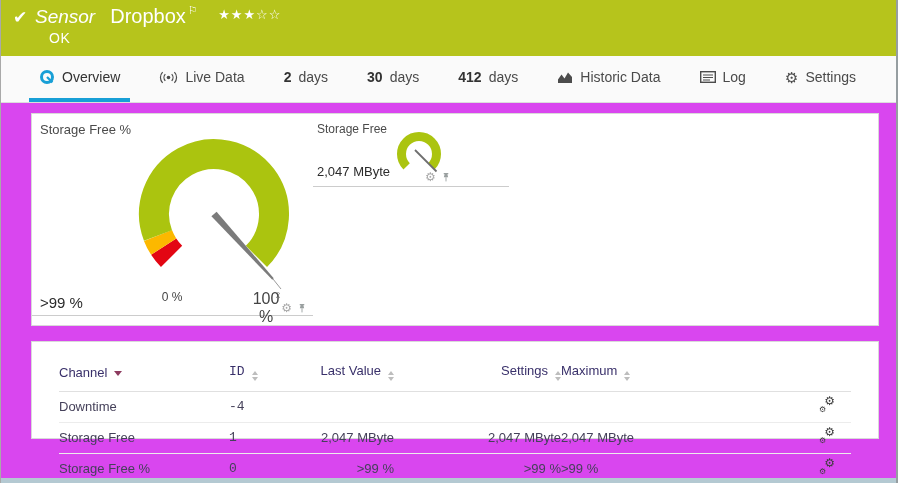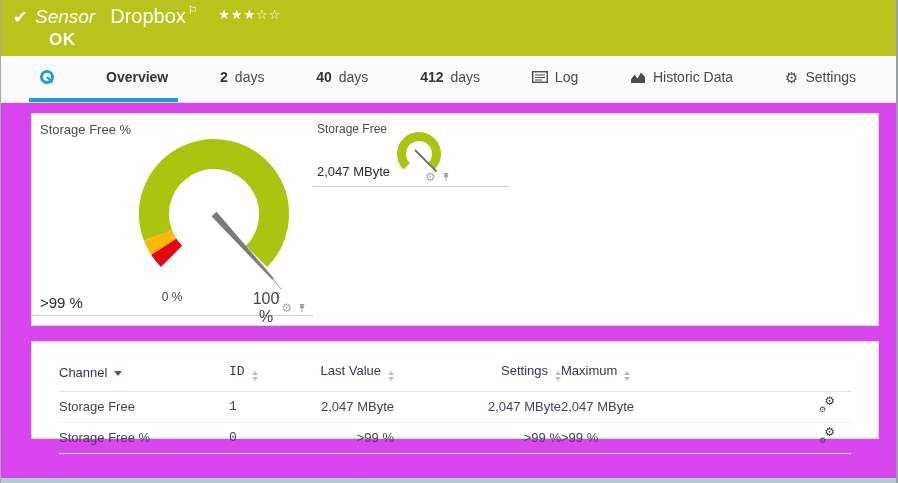--- a/index.html
+++ b/index.html
@@ -20,33 +20,33 @@
     background:#eeeeee;overflow:hidden;
   }
   
   .header{position:relative;height:56px;background:var(--status-ok-green);color:#fff;}
   .check{position:absolute;left:12px;top:7px;font-size:17px;font-weight:bold;}
   .title-line{position:absolute;left:34px;top:4px;white-space:nowrap;}
   .type{font-style:italic;font-size:19px;margin-right:15px;}
   .name{font-size:20px;}
   .flag{font-size:11px;vertical-align:9px;margin-left:2px;cursor:pointer;}
   .stars{margin-left:16px;font-size:13px;letter-spacing:1px;vertical-align:4px;cursor:pointer;}
-  .status{position:absolute;left:48px;top:30px;font-size:17px;font-weight:bold;letter-spacing:.5px;}
+  .status{position:absolute;left:48px;top:30px;font-size:14px;font-weight:normal;letter-spacing:.5px;}
   
   .tabbar{
     height:47px;background:#fafafa;border-bottom:1px solid #dddddd;
     display:flex;justify-content:space-between;align-items:stretch;
     padding:0 30px 0 28px;
   }
   .tab{
     display:flex;align-items:center;gap:7px;font-size:14px;color:#4a4a4a;
     cursor:pointer;border-bottom:4px solid transparent;padding:0 10px;white-space:nowrap;
   }
   .tab.active{border-bottom-color:var(--accent-blue);}
-  .tab.active .tlabel{color:#333;font-weight:bold;margin-left:44px;}
+  .tab.active .tlabel{color:#333;font-weight:normal;}
   .tnum{font-weight:bold;color:#333;}
   .ticon{display:flex;align-items:center;}
   .ticon svg{display:block;}
   .gear-glyph{font-size:15px;color:#4c4c4c;line-height:1;}
   
   .content{position:absolute;top:103px;left:0;right:0;bottom:5px;background:#d946ef;}
   .panel{background:#fff;border:1px solid #d9d9d9;margin-left:30px;width:848px;}
   .gauges-panel{position:relative;margin-top:10px;height:213px;}
   .tile{position:absolute;border-bottom:1px solid #cccccc;}
   .tile-primary{left:0;top:0;width:281px;height:202px;}
@@ -105,49 +105,61 @@
     <div class="tab active">
       <span class="ticon">
         <svg width="16" height="16" viewBox="0 0 16 16">
             <circle cx="8" cy="8" r="5.5" fill="none" stroke="#189fd6" stroke-width="3"></circle>
             <line x1="8" y1="8" x2="13.4" y2="13.4" stroke="#189fd6" stroke-width="2.2"></line>
           </svg>
       </span>
       <span class="tlabel">Overview</span>
     </div>
     <div class="tab">
+      <span class="ticon">
+        <svg width="19" height="13" viewBox="0 0 19 13">
+            <circle cx="9.5" cy="6.5" r="1.8" fill="#4a4a4a"></circle>
+            <path d="M6.3 3.2 A4.8 4.8 0 0 0 6.3 9.8" fill="none" stroke="#4a4a4a" stroke-width="1.2"></path>
+            <path d="M3.6 1.2 A7.6 7.6 0 0 0 3.6 11.8" fill="none" stroke="#4a4a4a" stroke-width="1.2"></path>
+            <path d="M12.7 3.2 A4.8 4.8 0 0 1 12.7 9.8" fill="none" stroke="#4a4a4a" stroke-width="1.2"></path>
+            <path d="M15.4 1.2 A7.6 7.6 0 0 1 15.4 11.8" fill="none" stroke="#4a4a4a" stroke-width="1.2"></path>
+          </svg>
+      </span>
+      <span class="tlabel">Live Data</span>
+    </div>
+    <div class="tab">
       <span class="tnum">2</span>
       <span class="tlabel">days</span>
     </div>
     <div class="tab">
-      <span class="tnum">40</span>
+      <span class="tnum">30</span>
       <span class="tlabel">days</span>
     </div>
     <div class="tab">
       <span class="tnum">412</span>
       <span class="tlabel">days</span>
+    </div>
+    <div class="tab">
+      <span class="ticon">
+        <svg width="16" height="13" viewBox="0 0 16 13">
+            <path d="M1 12 L1 8.5 L4.5 3.5 L7.5 7.5 L11 1.5 L15 6 L15 12 Z" fill="#4c4c4c"></path>
+          </svg>
+      </span>
+      <span class="tlabel">Historic Data</span>
     </div>
     <div class="tab">
       <span class="ticon">
         <svg width="16" height="12" viewBox="0 0 16 12">
             <rect x="0.7" y="0.7" width="14.6" height="10.6" fill="none" stroke="#4c4c4c" stroke-width="1.4"></rect>
             <line x1="3" y1="4" x2="13" y2="4" stroke="#4c4c4c" stroke-width="1"></line>
             <line x1="3" y1="6.5" x2="13" y2="6.5" stroke="#4c4c4c" stroke-width="1"></line>
             <line x1="3" y1="9" x2="10" y2="9" stroke="#4c4c4c" stroke-width="1"></line>
           </svg>
       </span>
       <span class="tlabel">Log</span>
-    </div>
-    <div class="tab">
-      <span class="ticon">
-        <svg width="16" height="13" viewBox="0 0 16 13">
-            <path d="M1 12 L1 8.5 L4.5 3.5 L7.5 7.5 L11 1.5 L15 6 L15 12 Z" fill="#4c4c4c"></path>
-          </svg>
-      </span>
-      <span class="tlabel">Historic Data</span>
     </div>
     <div class="tab">
       <span class="ticon gear-glyph">⚙</span>
       <span class="tlabel">Settings</span>
     </div>
   </div>
 
   <div class="content">
 
     <div class="panel gauges-panel">
@@ -210,20 +222,28 @@
                 </span></th>
             <th class="c-max"><span>Maximum</span><span class="sort-both">
                   <i class="up"></i>
                   <i class="down"></i>
                 </span></th>
             <th class="c-edit"></th>
           </tr>
         </thead>
         <tbody>
           <tr>
+            <td class="c-channel">Downtime</td>
+            <td class="c-id">-4</td>
+            <td class="c-lastvalue"></td>
+            <td class="c-min"></td>
+            <td class="c-max"></td>
+            <td class="c-edit"><span class="edit-ic"><span class="g-big">⚙</span><span class="g-small">⚙</span></span></td>
+          </tr>
+          <tr>
             <td class="c-channel">Storage Free</td>
             <td class="c-id">1</td>
             <td class="c-lastvalue">2,047 MByte</td>
             <td class="c-min">2,047 MByte</td>
             <td class="c-max">2,047 MByte</td>
             <td class="c-edit"><span class="edit-ic"><span class="g-big">⚙</span><span class="g-small">⚙</span></span></td>
           </tr>
           <tr>
             <td class="c-channel">Storage Free %</td>
             <td class="c-id">0</td>

